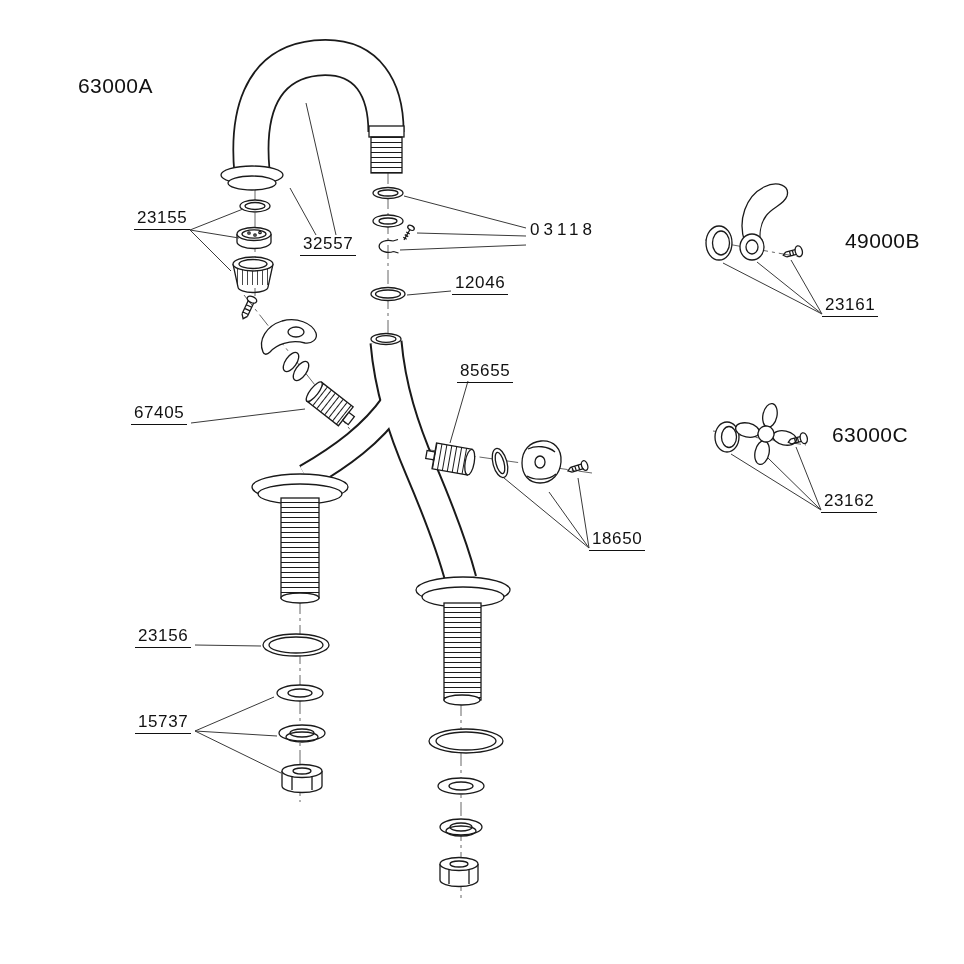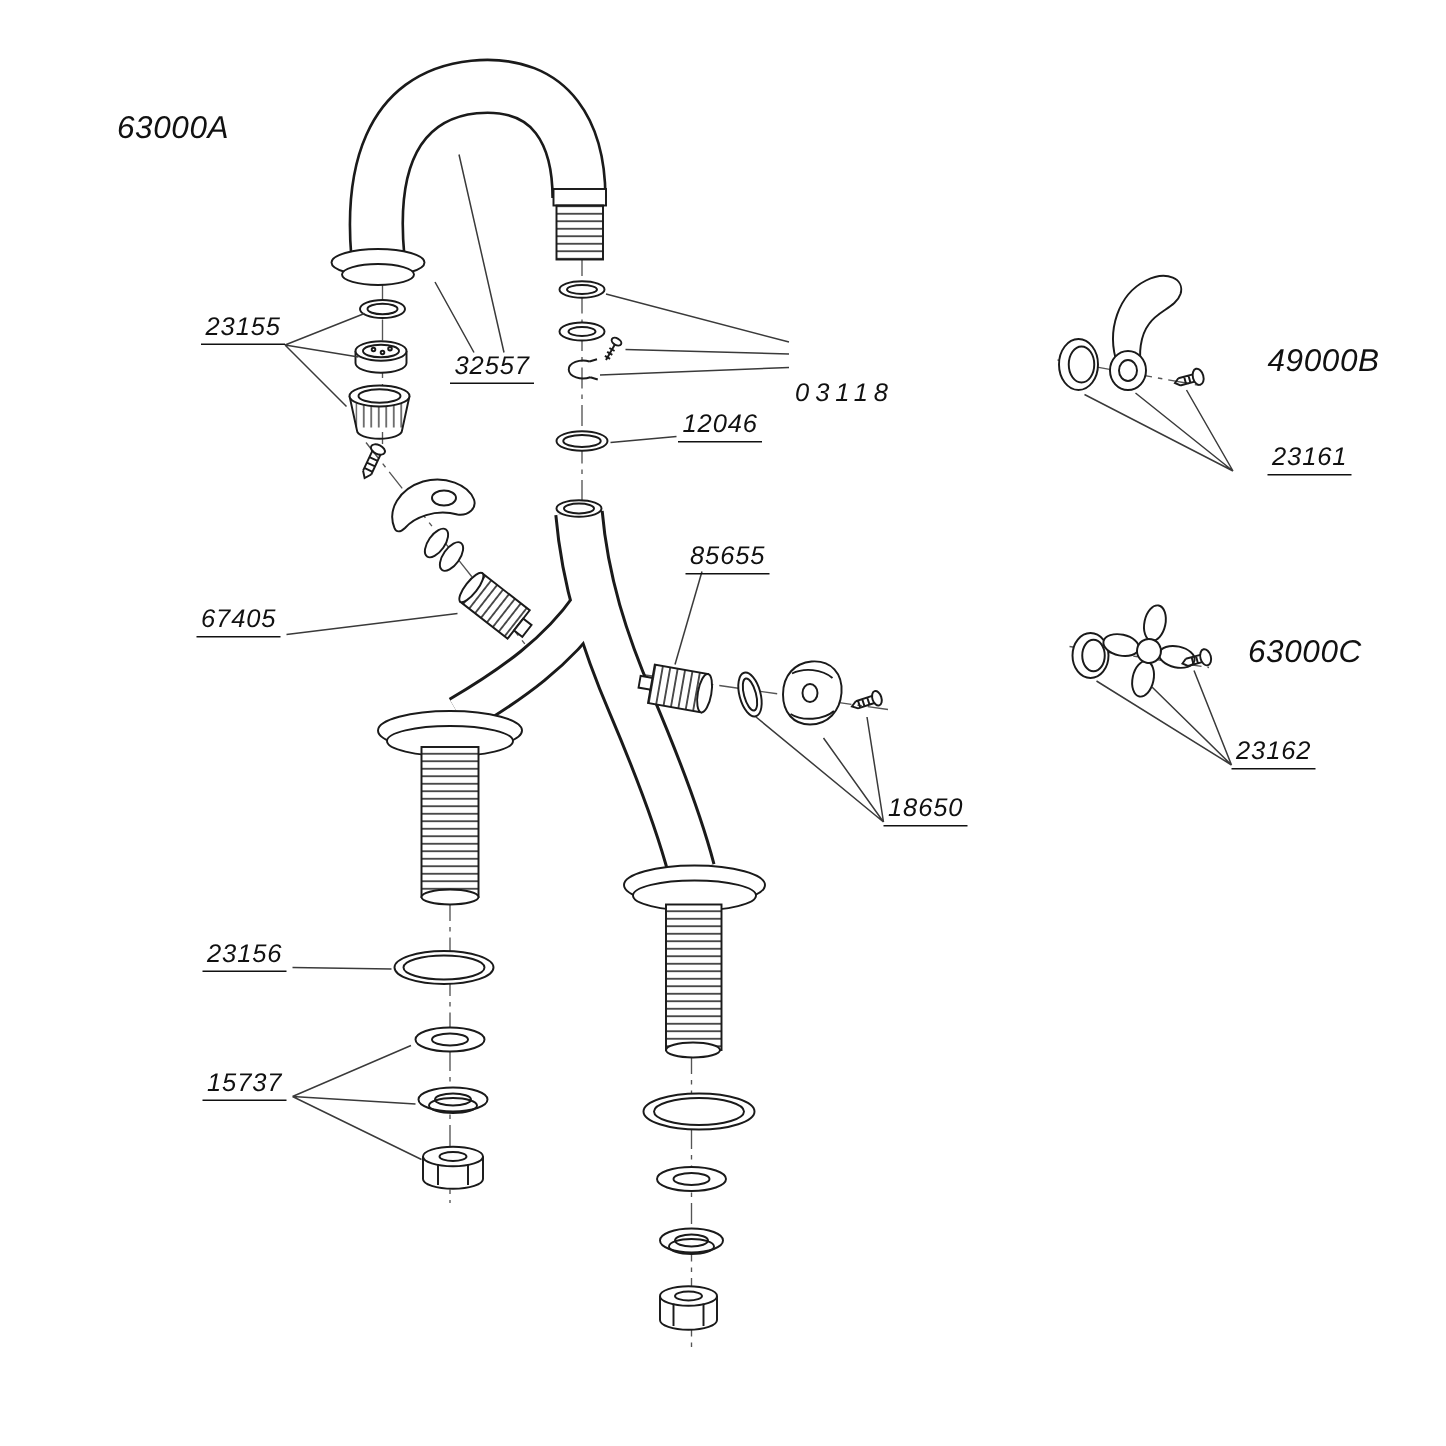--- a/index.html
+++ b/index.html
@@ -3,25 +3,25 @@
 <meta charset="utf-8">
 <style>
   html,body{margin:0;padding:0;background:#ffffff;}
   .canvas{
     position:relative;width:964px;height:964px;background:#fff;overflow:hidden;
     font-family:"Liberation Sans", sans-serif;
   }
   .canvas svg{position:absolute;left:0;top:0;}
   .lbl{
     position:absolute;color:#111;font-size:17px;line-height:1.15;
-    white-space:nowrap;letter-spacing:0.6px;font-style:italic;
+    white-space:nowrap;letter-spacing:0.6px;
   }
   .lbl.u{border-bottom:1.5px solid #111;padding:0 3px 1px 3px;}
   .lbl.asm{font-size:21px;letter-spacing:0.4px;}
-  .lbl.sp{letter-spacing:4px;margin-top:32px;}
+  .lbl.sp{letter-spacing:4px;}
   
   .ln{stroke:#1a1a1a;fill:none;stroke-width:1.3px;}
   .wh{fill:#fff;stroke:#1a1a1a;stroke-width:1.3px;}
   .thin{stroke:#3a3a3a;fill:none;stroke-width:1px;}
   .cl{stroke:#555;fill:none;stroke-width:0.9px;stroke-dasharray:14 4 3 4;}
 </style>
 </head>
 <body>
 
 <div class="canvas">
@@ -262,17 +262,17 @@
 <div class="lbl u" style="left:134px;top:208px">23155</div>
 <div class="lbl u" style="left:300px;top:234px">32557</div>
 <div class="lbl sp" style="left:530px;top:220px">03118</div>
 <div class="lbl u" style="left:452px;top:273px">12046</div>
 <div class="lbl u" style="left:131px;top:403px">67405</div>
 <div class="lbl u" style="left:457px;top:361px">85655</div>
 <div class="lbl u" style="left:589px;top:529px">18650</div>
 <div class="lbl u" style="left:135px;top:626px">23156</div>
 <div class="lbl u" style="left:135px;top:712px">15737</div>
 <div class="lbl asm" style="left:845px;top:229px">49000B</div>
-<div class="lbl u" style="left:845px;top:295px">23161</div>
+<div class="lbl u" style="left:822px;top:295px">23161</div>
 <div class="lbl asm" style="left:832px;top:423px">63000C</div>
 <div class="lbl u" style="left:821px;top:491px">23162</div>
 
 </div>
 
 </body></html>

